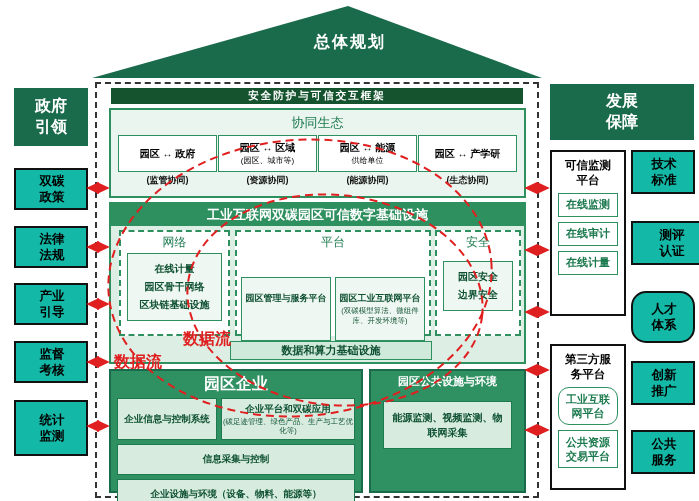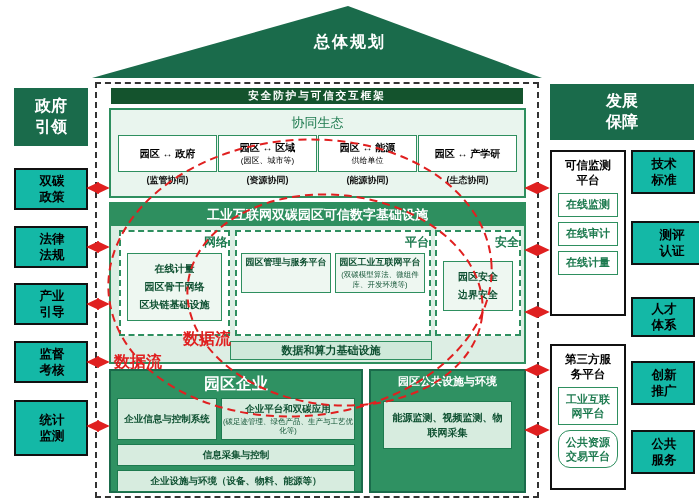--- a/index.html
+++ b/index.html
@@ -35,40 +35,40 @@
   .pbox { border:1.5px solid #2e8f5f; background:#fff; height:37px; display:flex; flex-direction:column;
           align-items:center; justify-content:center; text-align:center; }
   .p1 { font-size:10px; font-weight:bold; color:#000; }
   .p2 { font-size:8px; color:#000; }
   .pcap { font-size:9px; color:#111; text-align:center; margin-top:2px; font-weight:bold; }
 
   .infra { background:#ddeee4; border:2px solid #2e8f5f; }
   .infra-title { background:#2e8f5f; color:#fff; font-weight:bold; font-size:13px; height:22px;
                  display:flex; align-items:center; justify-content:center; }
   .panel { background:#fff; border:2px dashed #2e8f5f; }
-  .panel-title { color:#1d7a4f; font-weight:bold; font-size:12px; text-align:right; margin:2px 0; }
+  .panel-title { color:#1d7a4f; font-weight:normal; font-size:12px; text-align:center; margin:2px 16px; }
   .inner-lines { border:1.5px solid #2e8f5f; background:#eef7f1; margin:2px 6px; padding:6px 2px;
                  color:#0f5132; font-weight:bold; font-size:10px; text-align:center; line-height:1.8; }
   .pf-row { display:flex; gap:4px; padding:0 4px; }
-  .pf-box { border:1.5px solid #2e8f5f; background:#eef7f1; flex:1; padding:2px 1px; }
+  .pf-box { border:1.5px solid #2e8f5f; background:#eef7f1; flex:1; padding:14px 1px;margin-top:24px; }
   .pf-title { font-size:9px; font-weight:bold; color:#0f5132; text-align:center; }
   .pf-desc { font-size:7.5px; color:#0f5132; text-align:center; line-height:1.3; margin-top:1px; }
   .databar { background:#cfe9da; border:1.5px solid #2e8f5f; color:#0f5132; font-weight:bold; font-size:11px;
              display:flex; align-items:center; justify-content:center; }
 
   .flowlabel { color:#e02020; font-weight:bold; font-size:16px; }
 
   .bottombox { background:#2f9162; border:2px solid #1a6b4b; }
   .bb-title { color:#fff; font-weight:bold; font-size:16px; text-align:center; margin-top:3px; }
   .ent-row1 { display:flex; gap:4px; padding:3px 6px 0 6px; }
   .palebox { background:#d7ecdf; border:1px solid #1d7a4f; color:#0f5132; font-weight:bold;
              display:flex; flex-direction:column; align-items:center; justify-content:center; text-align:center; }
   .eb-t { font-size:9.5px; }
   .eb-d { font-size:7.5px; font-weight:normal; color:#0f5132; line-height:1.25; margin-top:1px; }
-  .entwide { margin:4px 6px 0 6px; height:22px; font-size:9.5px; }
+  .entwide { margin:4px 6px 0 6px; height:31px; font-size:9.5px; }
   .pub-inner { margin:12px 12px; padding:8px 6px; font-size:10px; line-height:1.5; }
 
   .roof-title { color:#fff; font-weight:bold; font-size:16px; text-align:center; z-index:60; letter-spacing:2px; }
   svg.overlay { position:absolute; left:0; top:0; width:699px; height:501px; pointer-events:none; z-index:40; }
   .loop { stroke:#e02020; stroke-width:2; fill:none; stroke-dasharray:8 5; }
   .flow { stroke:#e02020; stroke-width:2; }
 </style>
 </head>
 <body>
 
@@ -101,35 +101,35 @@
 
   <div class="abs pgroup" style="left:550px;top:150px;width:76px;height:166px;">
     <div class="pg-title"><span class="w4">可信监测平台</span></div>
     <div class="gitem" style="height:24px;">在线监测</div>
     <div class="gitem" style="height:24px;">在线审计</div>
     <div class="gitem" style="height:24px;">在线计量</div>
   </div>
 
   <div class="abs pgroup" style="left:550px;top:322px;width:76px;height:146px;margin-top:22px;">
     <div class="pg-title"><span class="w4">第三方服务平台</span></div>
+    <div class="gitem" style="height:38px;border-radius:11px;">
+        <span class="w4">工业互联网平台</span>
+      </div>
     <div class="gitem" style="height:38px;">
-        <span class="w4">工业互联网平台</span>
-      </div>
-    <div class="gitem" style="height:38px;border-radius:12px;">
         <span class="w4">公共资源交易平台</span>
       </div>
   </div>
 
   <div class="abs blackbox" style="left:631px;top:150px;width:64px;height:44px;">
       <span class="w2">技术标准</span>
     </div>
   <div class="abs blackbox" style="left:631px;top:221px;width:80px;height:44px;">
       <span class="w2">测评认证</span>
     </div>
-  <div class="abs blackbox" style="left:631px;top:297px;width:64px;height:40px;">
+  <div class="abs blackbox" style="left:631px;top:291px;width:64px;height:52px;border-radius:15px;">
       <span class="w2">人才体系</span>
     </div>
   <div class="abs blackbox" style="left:631px;top:361px;width:64px;height:44px;">
       <span class="w2">创新推广</span>
     </div>
   <div class="abs blackbox" style="left:631px;top:430px;width:64px;height:44px;">
       <span class="w2">公共服务</span>
     </div>
 
   <div class="abs dashedframe" style="left:95px;top:82px;width:444px;height:416px;"></div>

